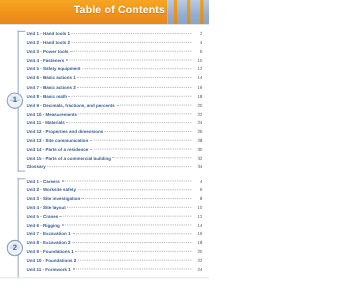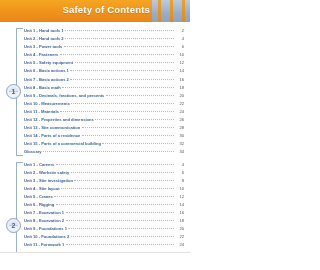--- a/index.html
+++ b/index.html
@@ -60,21 +60,21 @@
 <body>
 
 <div class="page">
 
   <div class="header">
     <div class="hdr-orange"></div>
     <div class="hdr-blue"></div>
     <div class="hdr-bar b1"></div>
     <div class="hdr-bar b2"></div>
     <div class="hdr-bar b3"></div>
-    <div class="hdr-title">Safety of Contents</div>
+    <div class="hdr-title">Table of Contents</div>
     <div class="hdr-rule"></div>
   </div>
 
   <div class="sheet">
     <div id="sections-host">
         <div class="section">
           <div class="bracket"></div>
           <div class="badge" style="top: 57px;">
             <div class="badge-cap"></div>
             <div class="badge-num">1</div>

